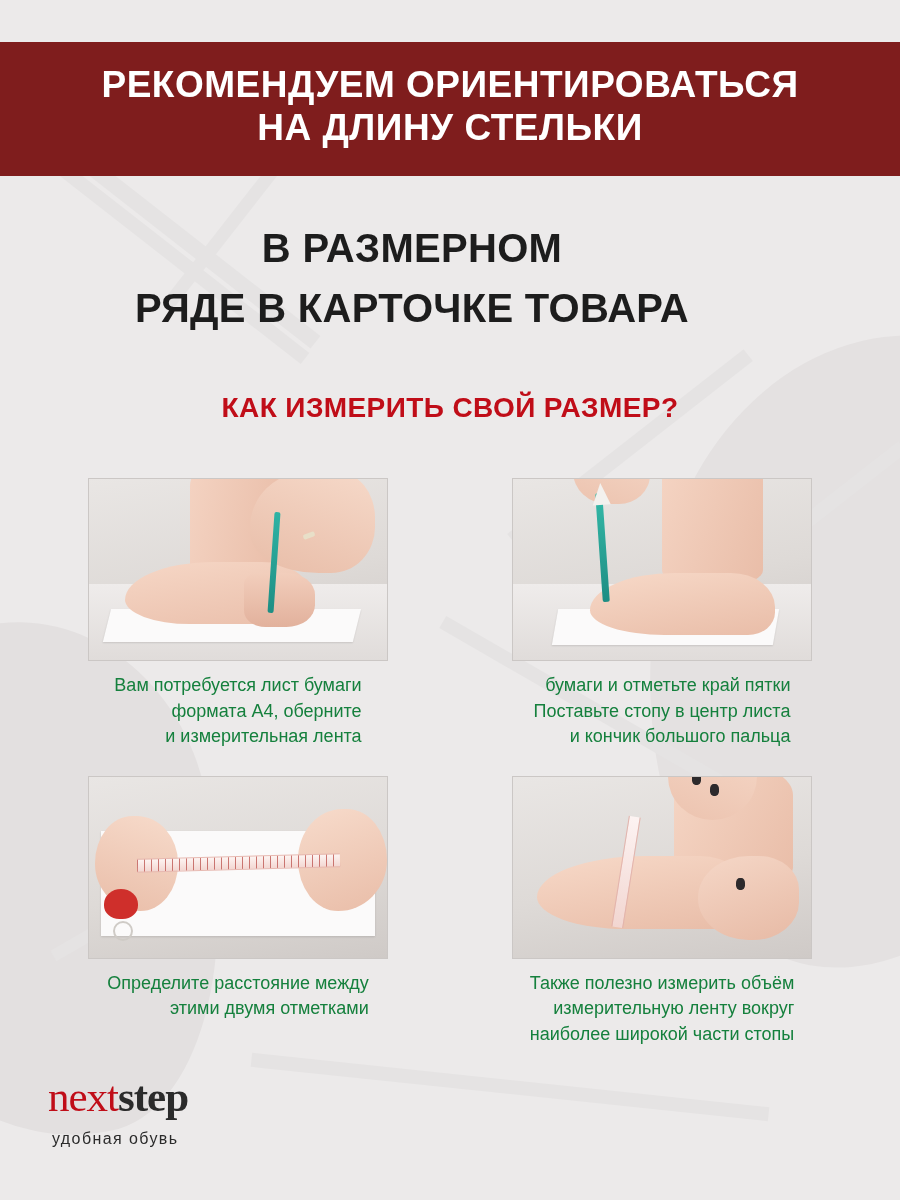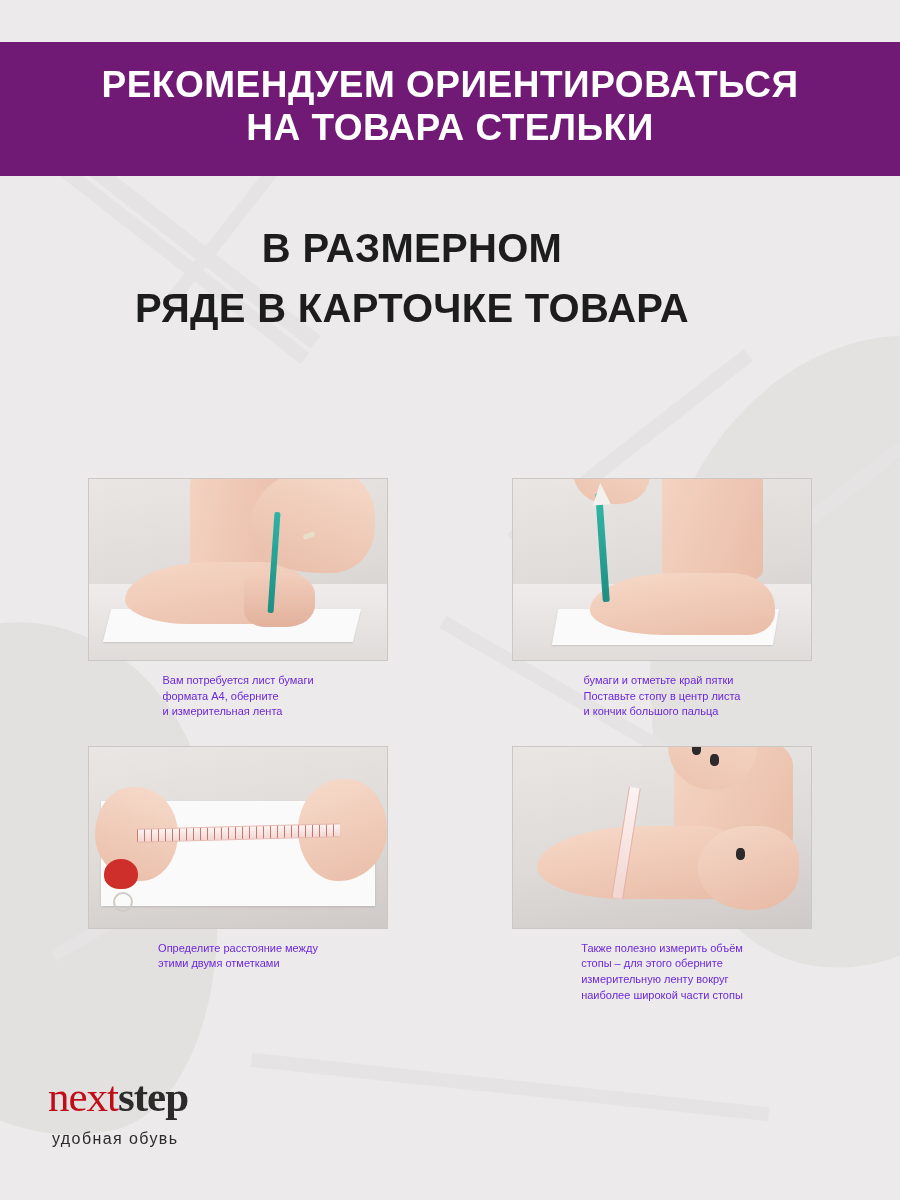--- a/index.html
+++ b/index.html
@@ -63,21 +63,21 @@
     width: 900px;
     height: 1200px;
   }
 
   
   .banner {
     position: absolute;
     left: 0;
     top: 42px;
     width: 900px;
-    background: #701a75;
+    background: #7f1d1d;
     padding: 22px 20px 26px;
     box-sizing: border-box;
     text-align: center;
   }
   .banner-line {
     color: #ffffff;
     font-weight: bold;
     font-size: 37px;
     line-height: 1.16;
     letter-spacing: 0.5px;
@@ -130,23 +130,23 @@
     width: 300px;
     height: 183px;
     position: relative;
     overflow: hidden;
     background: #d9d6d4;
     border: 1px solid #cbc7c5;
     box-sizing: border-box;
   }
   .caption {
     margin-top: 12px;
-    text-align: left;
-    color: #6d28d9;
-    font-size: 11px;
+    text-align: right;
+    color: #15803d;
+    font-size: 18px;
     line-height: 1.42;
     max-width: 300px;
   }
 
   
   .surface-wall {
     position: absolute;
     left: 0; top: 0; right: 0; bottom: 0;
     background: linear-gradient(170deg, #e9e6e4 0%, #dedad7 55%, #cfcac7 100%);
   }
@@ -356,28 +356,29 @@
   <div class="bg-stripe s5"></div>
   <div class="bg-stripe s6"></div>
   <div class="bg-stripe s7"></div>
   <div class="bg-stripe s8"></div>
 </div>
 
 <div class="page">
 
   <div class="banner">
     <div class="banner-line">РЕКОМЕНДУЕМ ОРИЕНТИРОВАТЬСЯ</div>
-    <div class="banner-line">НА ТОВАРА СТЕЛЬКИ</div>
+    <div class="banner-line">НА ДЛИНУ СТЕЛЬКИ</div>
   </div>
 
   <div class="heading-block">
     <div class="heading-line">В РАЗМЕРНОМ</div>
     <div class="heading-line">РЯДЕ В КАРТОЧКЕ ТОВАРА</div>
   </div>
 
+  <div class="subheading">КАК ИЗМЕРИТЬ СВОЙ РАЗМЕР?</div>
 
   <div class="steps">
 
     <div class="step">
       <div class="photo">
         <div class="surface-wall"></div>
         <div class="table-top"></div>
         <div class="paper p1-paper"></div>
         <div class="skin p1-leg"></div>
         <div class="skin p1-foot"></div>
@@ -436,21 +437,20 @@
         <div class="skin p4-foot"></div>
         <div class="skin p4-hand-top"></div>
         <div class="skin p4-hand-bottom"></div>
         <div class="p4-tape"></div>
         <div class="p4-nail" style="left:60%; top:-2%;"></div>
         <div class="p4-nail" style="left:66%; top:4%;"></div>
         <div class="p4-nail" style="right:22%; top:56%;"></div>
       </div>
       <div class="caption">
         <div>Также полезно измерить объём</div>
-        <div>стопы – для этого оберните</div>
         <div>измерительную ленту вокруг</div>
         <div>наиболее широкой части стопы</div>
       </div>
     </div>
 
   </div>
 
   <div class="footer">
     <div class="logo">
       <span class="logo-next">next</span><span class="logo-step">step</span>

